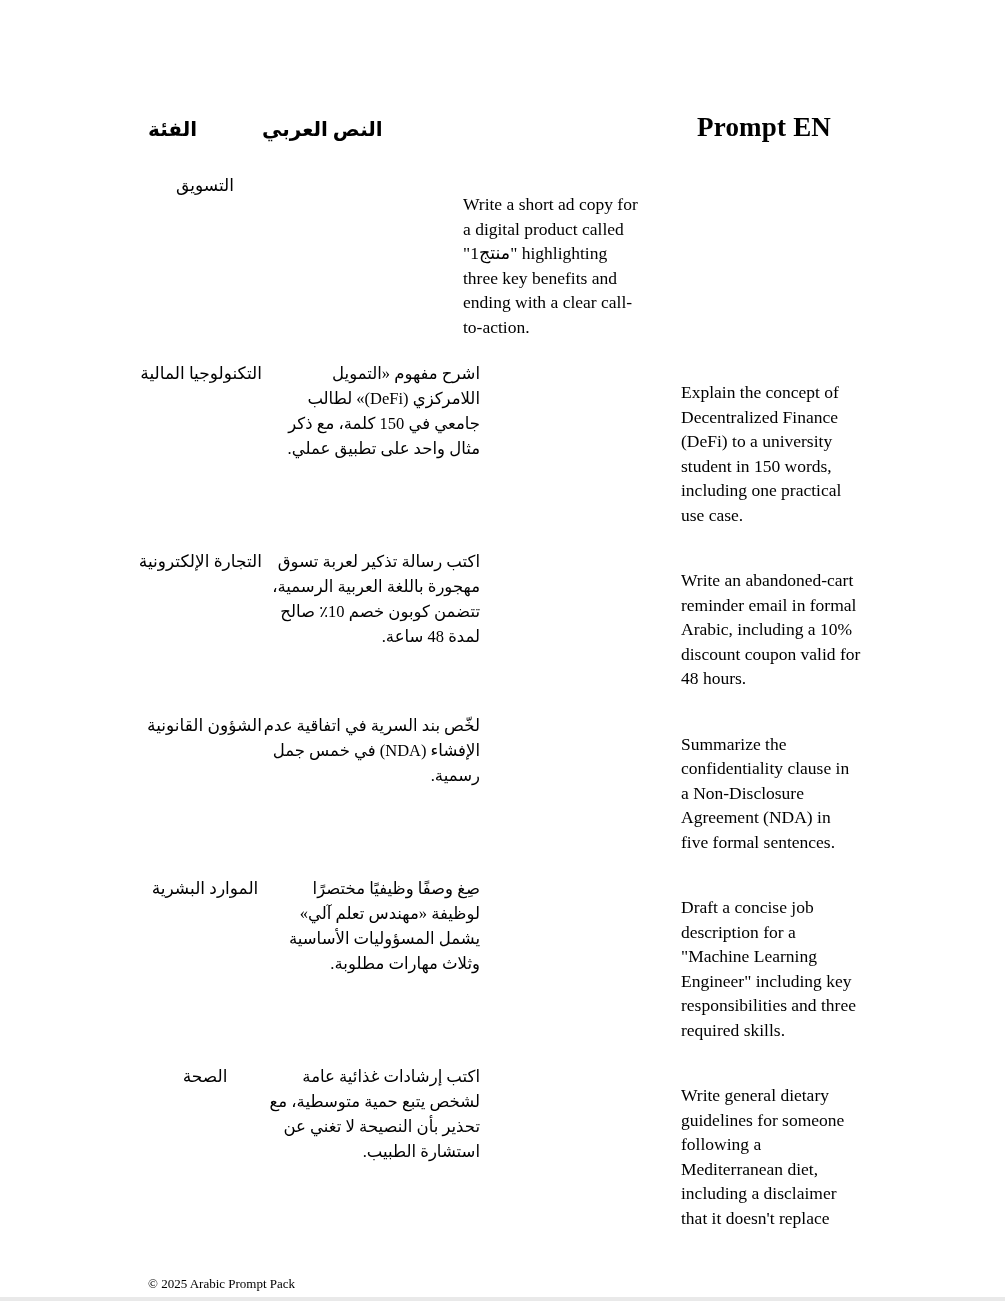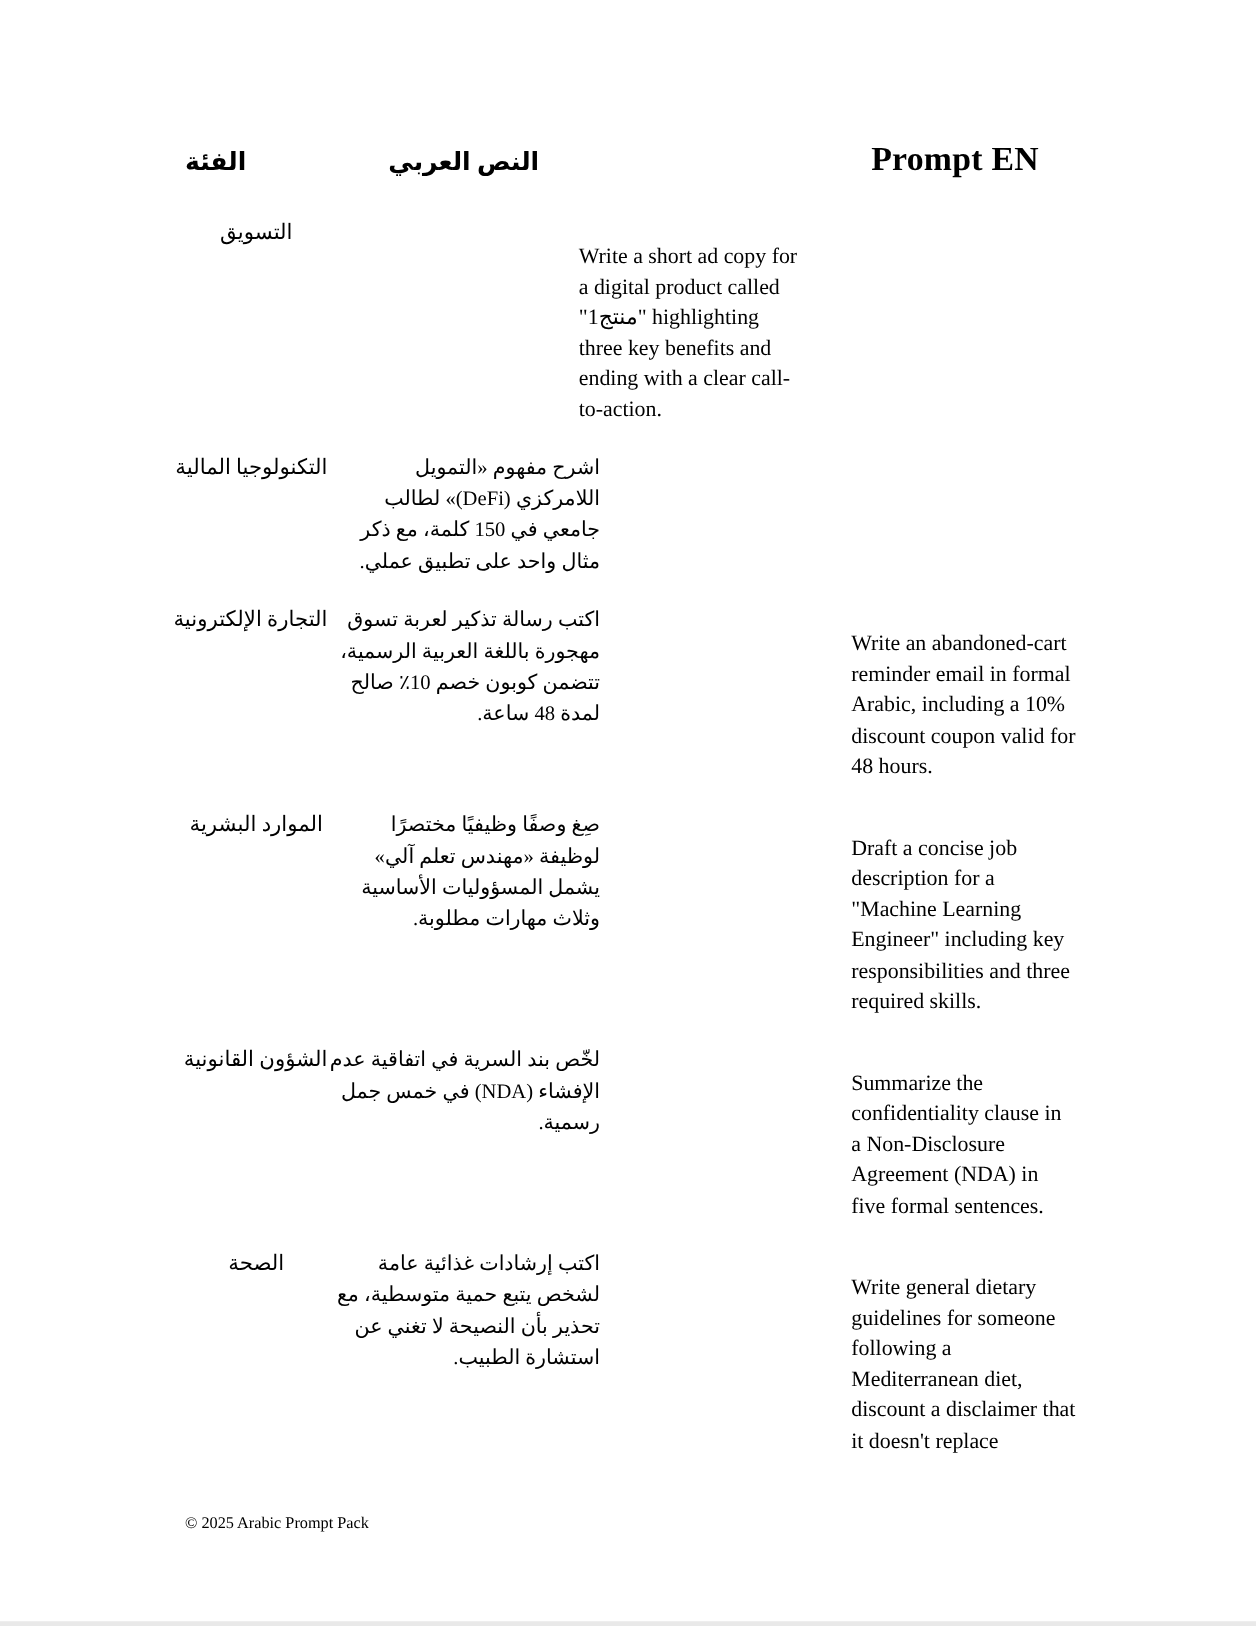--- a/index.html
+++ b/index.html
@@ -61,21 +61,21 @@
     direction: rtl;
     text-align: left;
     white-space: nowrap;
   }
   .hdr-ar {
     width: 218px;
     flex-shrink: 0;
     font-weight: bold;
     font-size: 20px;
     direction: rtl;
-    text-align: center;
+    text-align: left;
     white-space: nowrap;
   }
   .hdr-en {
     width: 220px;
     flex-shrink: 0;
     font-weight: bold;
     font-size: 27px;
     letter-spacing: 0.2px;
     margin-left: 16px;
   }
@@ -108,46 +108,47 @@
   <div class="prow">
     <div class="c-cat">التسويق</div>
     <div class="c-sp"></div>
     <div class="c-en">Write a short ad copy for a digital product called "منتج1" highlighting three key benefits and ending with a clear call-to-action.</div>
   </div>
 
   <div class="prow">
     <div class="c-cat">التكنولوجيا المالية</div>
     <div class="c-ar">اشرح مفهوم «التمويل اللامركزي (DeFi)» لطالب جامعي في 150 كلمة، مع ذكر مثال واحد على تطبيق عملي.</div>
     <div class="c-sp"></div>
+    <div class="c-en">Explain the concept of Decentralized Finance (DeFi) to a university student in 150 words, including one practical use case.</div>
   </div>
 
   <div class="prow">
     <div class="c-cat">التجارة الإلكترونية</div>
     <div class="c-ar">اكتب رسالة تذكير لعربة تسوق مهجورة باللغة العربية الرسمية، تتضمن كوبون خصم 10٪ صالح لمدة 48 ساعة.</div>
     <div class="c-sp"></div>
     <div class="c-en">Write an abandoned-cart reminder email in formal Arabic, including a 10% discount coupon valid for 48 hours.</div>
   </div>
 
   <div class="prow">
+    <div class="c-cat">الشؤون القانونية</div>
+    <div class="c-ar">لخّص بند السرية في اتفاقية عدم الإفشاء (NDA) في خمس جمل رسمية.</div>
+    <div class="c-sp"></div>
+    <div class="c-en">Summarize the confidentiality clause in a Non-Disclosure Agreement (NDA) in five formal sentences.</div>
+  </div>
+
+  <div class="prow">
     <div class="c-cat">الموارد البشرية</div>
     <div class="c-ar">صِغ وصفًا وظيفيًا مختصرًا لوظيفة «مهندس تعلم آلي» يشمل المسؤوليات الأساسية وثلاث مهارات مطلوبة.</div>
     <div class="c-sp"></div>
     <div class="c-en">Draft a concise job description for a "Machine Learning Engineer" including key responsibilities and three required skills.</div>
   </div>
 
   <div class="prow">
-    <div class="c-cat">الشؤون القانونية</div>
-    <div class="c-ar">لخّص بند السرية في اتفاقية عدم الإفشاء (NDA) في خمس جمل رسمية.</div>
-    <div class="c-sp"></div>
-    <div class="c-en">Summarize the confidentiality clause in a Non-Disclosure Agreement (NDA) in five formal sentences.</div>
-  </div>
-
-  <div class="prow">
     <div class="c-cat">الصحة</div>
     <div class="c-ar">اكتب إرشادات غذائية عامة لشخص يتبع حمية متوسطية، مع تحذير بأن النصيحة لا تغني عن استشارة الطبيب.</div>
     <div class="c-sp"></div>
-    <div class="c-en">Write general dietary guidelines for someone following a Mediterranean diet, discount a disclaimer that it doesn't replace</div>
+    <div class="c-en">Write general dietary guidelines for someone following a Mediterranean diet, including a disclaimer that it doesn't replace</div>
   </div>
 
   <div class="footer">© 2025 Arabic Prompt Pack</div>
 
   <div class="page-edge"></div>
 </div>
 
 </body></html>

